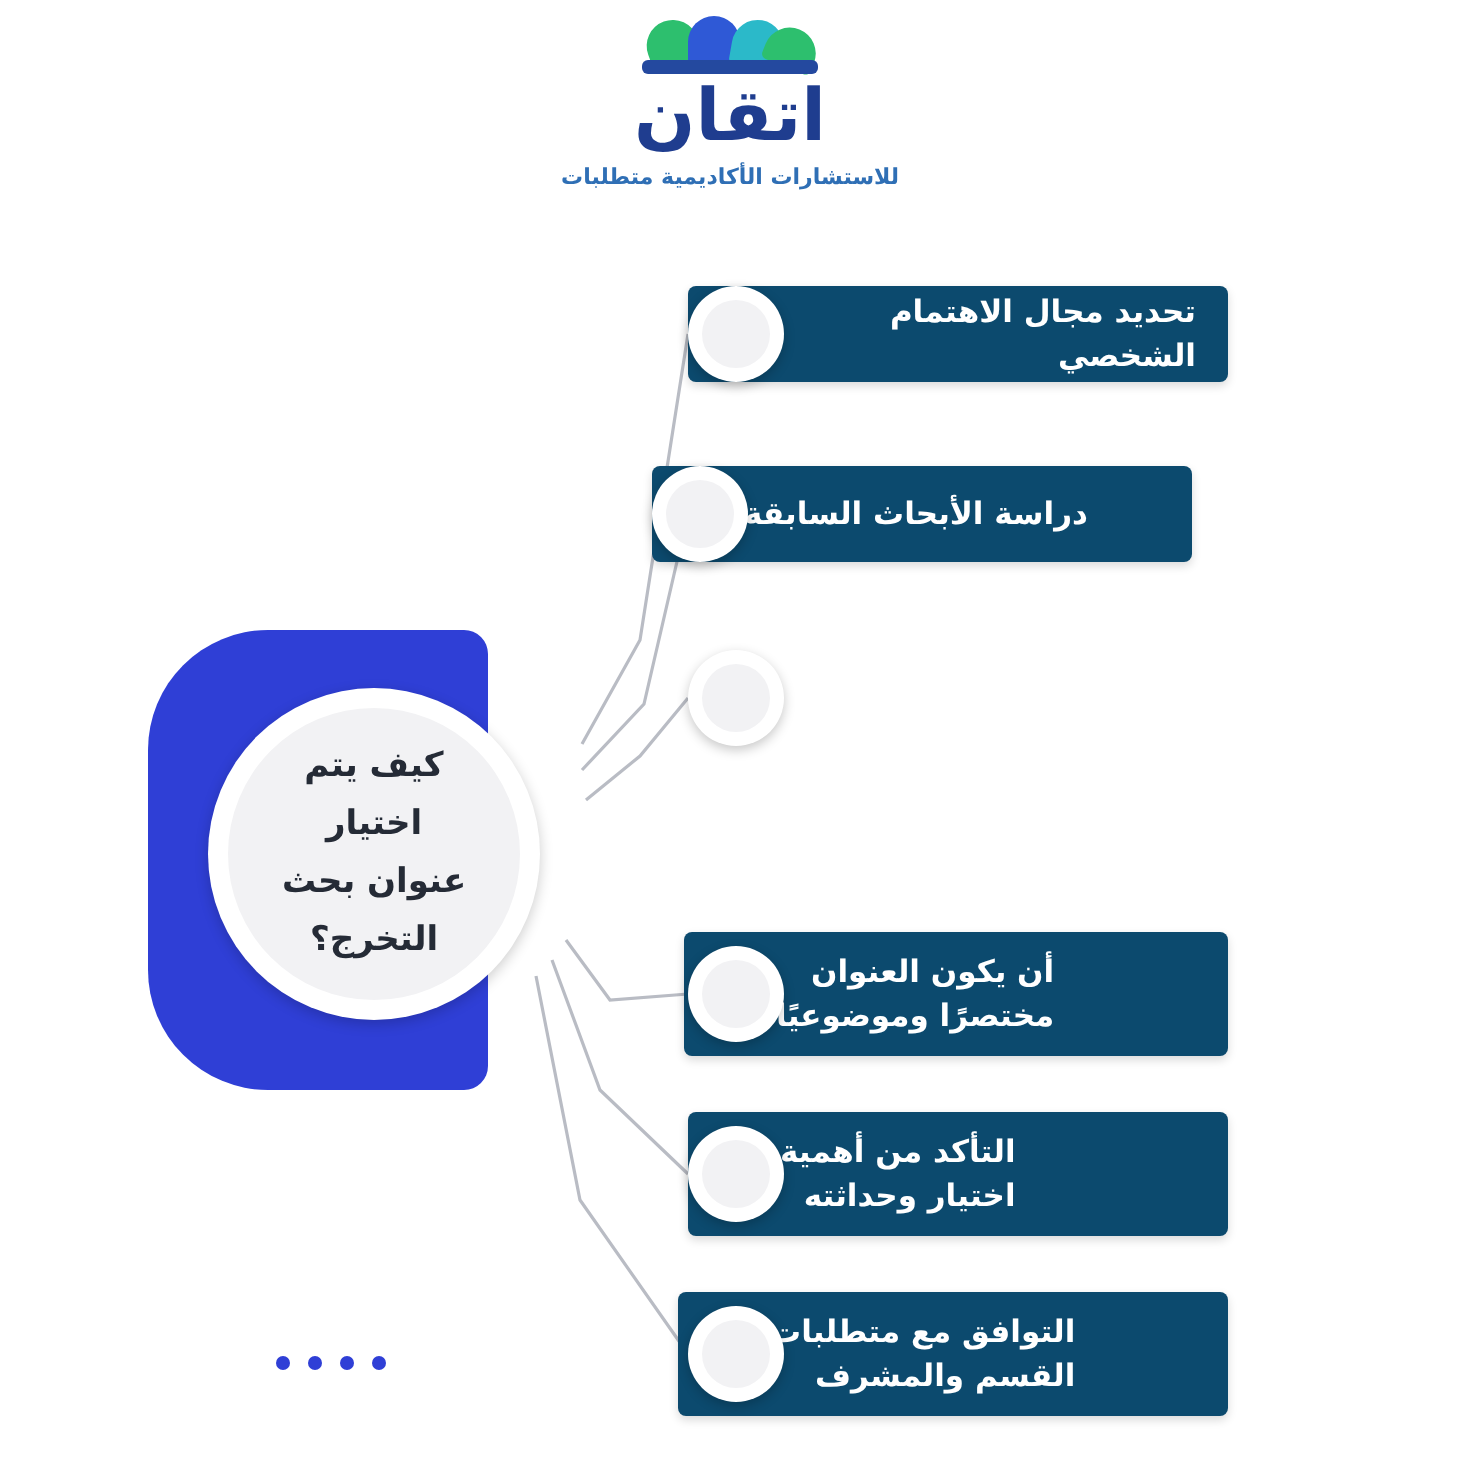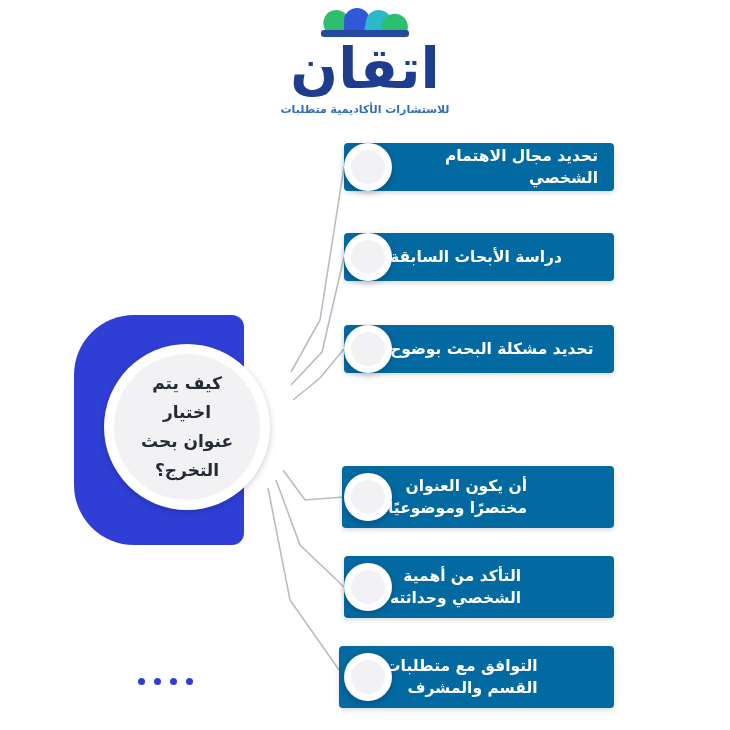--- a/index.html
+++ b/index.html
@@ -47,21 +47,21 @@
   .logo-mark .base {
     position: absolute;
     bottom: -3px;
     left: 4px;
     width: 88px;
     height: 7px;
     background: #24499f;
     border-radius: 3px;
   }
   .logo-text {
-    font-size: 56px;
+    font-size: 36px;
     font-weight: bold;
     color: #1f3d8f;
     letter-spacing: 1px;
     line-height: 1.05;
     margin-top: 4px;
   }
   .logo-sub {
     font-size: 11px;
     font-weight: bold;
     color: #2f6fb5;
@@ -129,21 +129,21 @@
   
   .item {
     position: absolute;
     height: 48px;
   }
   .item .bar {
     position: absolute;
     right: 32px;
     top: 0;
     height: 48px;
-    background: #0369a1;
+    background: #0c4a6e;
     border-radius: 4px;
     display: flex;
     align-items: center;
     justify-content: flex-end;
     padding-right: 16px;
     padding-left: 46px;
     box-sizing: border-box;
     box-shadow: 0 2px 5px rgba(0,0,0,0.15);
   }
   .item .bar-text {
@@ -170,21 +170,21 @@
     top: 7px;
     width: 34px;
     height: 34px;
     border-radius: 50%;
     background: #f2f2f4;
   }
 
   
   .i0 { left: 344px; top: 143px; width: 302px; }
   .i0 .bar { width: 270px; }
-  .i1 { left: 344px; top: 233px; width: 302px; }
+  .i1 { left: 326px; top: 233px; width: 302px; }
   .i1 .bar { width: 270px; }
   .i2 { left: 344px; top: 325px; width: 302px; }
   .i2 .bar { width: 270px; }
   .i3 { left: 344px; top: 466px; width: 302px; }
   .i3 .bar { width: 272px; height: 62px; }
   .i4 { left: 344px; top: 556px; width: 302px; }
   .i4 .bar { width: 270px; height: 62px; }
   .i5 { left: 344px; top: 646px; width: 302px; }
   .i5 .bar { width: 275px; height: 62px; }
 
@@ -255,42 +255,39 @@
 <div class="item i1">
   <div class="bar">
     <div class="bar-text">دراسة الأبحاث السابقة</div>
   </div>
   <div class="node-outer">
     <div class="node-inner"></div>
   </div>
 </div>
 
 <div class="item i2">
-  <div class="bar">
-    <div class="bar-text">تحديد مشكلة البحث بوضوح</div>
-  </div>
   <div class="node-outer">
     <div class="node-inner"></div>
   </div>
 </div>
 
 <div class="item i3">
   <div class="bar">
     <div class="bar-text">أن يكون العنوان
 مختصرًا وموضوعيًا</div>
   </div>
   <div class="node-outer">
     <div class="node-inner"></div>
   </div>
 </div>
 
 <div class="item i4">
   <div class="bar">
     <div class="bar-text">التأكد من أهمية
-الشخصي وحداثته</div>
+اختيار وحداثته</div>
   </div>
   <div class="node-outer">
     <div class="node-inner"></div>
   </div>
 </div>
 
 <div class="item i5">
   <div class="bar">
     <div class="bar-text">التوافق مع متطلبات
 القسم والمشرف</div>

